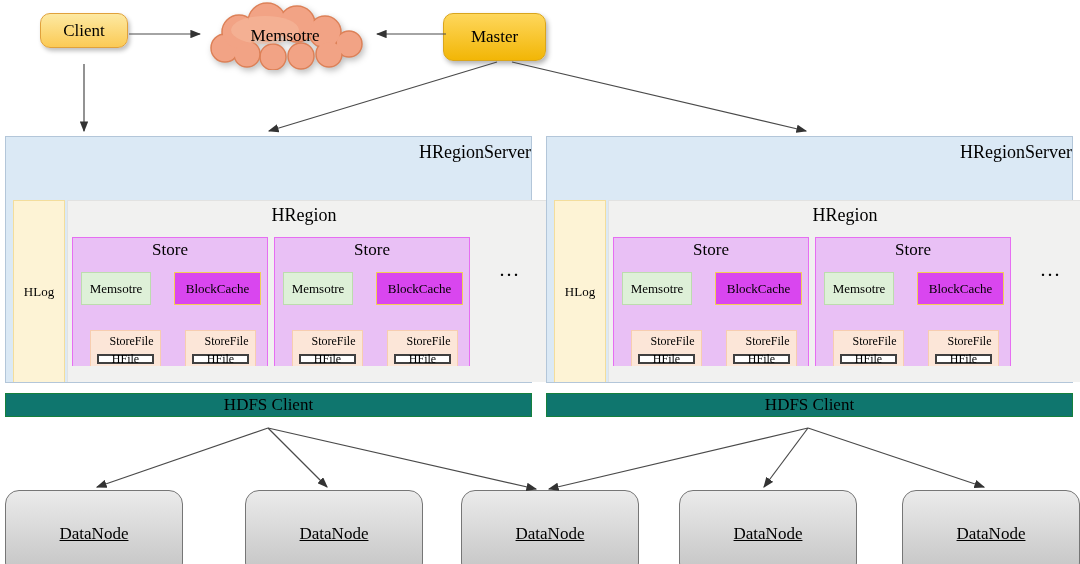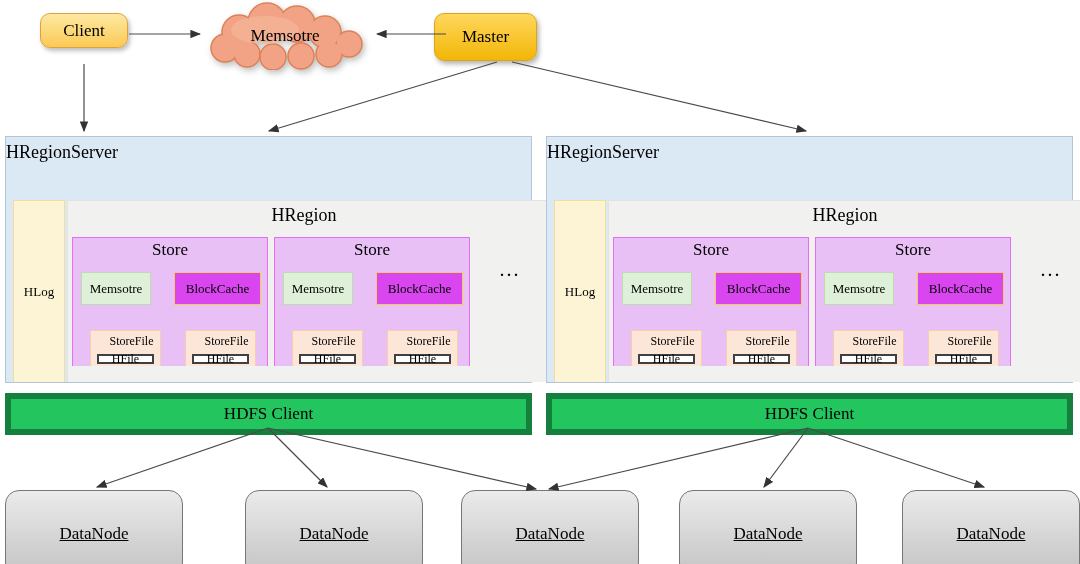--- a/index.html
+++ b/index.html
@@ -10,33 +10,33 @@
   .abs{position:absolute;box-sizing:border-box;}
   .center{display:flex;align-items:center;justify-content:center;}
 
   
   .client-box{
     left:40px;top:13px;width:88px;height:35px;border-radius:10px;
     background:linear-gradient(#fde9a2,#fbca55);border:1.5px solid #e0a13c;
     font-size:17px;box-shadow:2px 3px 4px rgba(0,0,0,.25);
   }
   .master-box{
-    left:434px;top:13px;width:103px;height:48px;border-radius:10px;
+    left:443px;top:13px;width:103px;height:48px;border-radius:10px;
     background:linear-gradient(#fed75c,#f2b606);border:1px solid #d9a51d;
     font-size:17px;box-shadow:2px 3px 5px rgba(0,0,0,.3);
   }
   .cloud-wrap{left:195px;top:2px;width:180px;height:68px;}
   .cloud-wrap svg{position:absolute;left:0;top:0;filter:drop-shadow(2px 3px 3px rgba(0,0,0,.25));}
   .cloud-label{position:absolute;left:0;top:0;width:100%;height:100%;font-size:17px;}
 
   
   .rs{
     top:136px;width:527px;height:247px;background:#dbe9f5;border:1px solid #b3c6d9;
   }
-  .rs-title{position:absolute;left:0;right:0;top:5px;text-align:left;font-size:18px;}
+  .rs-title{position:absolute;left:0;right:0;top:5px;text-align:right;font-size:18px;}
   .hlog{
     position:absolute;left:7px;top:63px;bottom:0;width:52px;
     background:#fdf3d5;border:1px solid #f3dd9c;border-bottom:none;
     display:flex;align-items:center;justify-content:center;font-size:13px;box-sizing:border-box;
   }
   .hregion{
     position:absolute;left:61px;top:63px;bottom:0;width:508px;
     background:#f1f1f0;border:1px solid #e2e2e1;border-bottom:none;box-sizing:border-box;
   }
   .hregion-title{position:absolute;left:0;right:34px;top:4px;text-align:center;font-size:18px;}
@@ -67,21 +67,21 @@
     position:absolute;left:6px;right:6px;top:23px;bottom:2px;
     background:#ffffff;border:2px solid #404040;font-size:12px;box-sizing:border-box;
     display:flex;align-items:center;justify-content:center;
   }
   .ellipsis{position:absolute;font-size:15px;font-weight:bold;letter-spacing:2px;}
   .gray-ellipsis{right:3px;top:104px;width:30px;text-align:center;}
   .blue-ellipsis{right:7px;top:130px;width:28px;text-align:center;}
 
   
   .hdfs-bar{
-    top:393px;width:527px;height:42px;background:#22c55e;border:6px solid #15803d;
+    top:393px;width:527px;height:24px;background:#0f766e;border:1px solid #15803d;
     font-size:17px;
   }
 
   
   .datanode{
     top:490px;width:178px;height:87px;border-radius:14px;
     background:linear-gradient(#ebebeb,#c3c3c3);border:1px solid #767676;
     font-size:17px;
     text-decoration:underline;
   }

